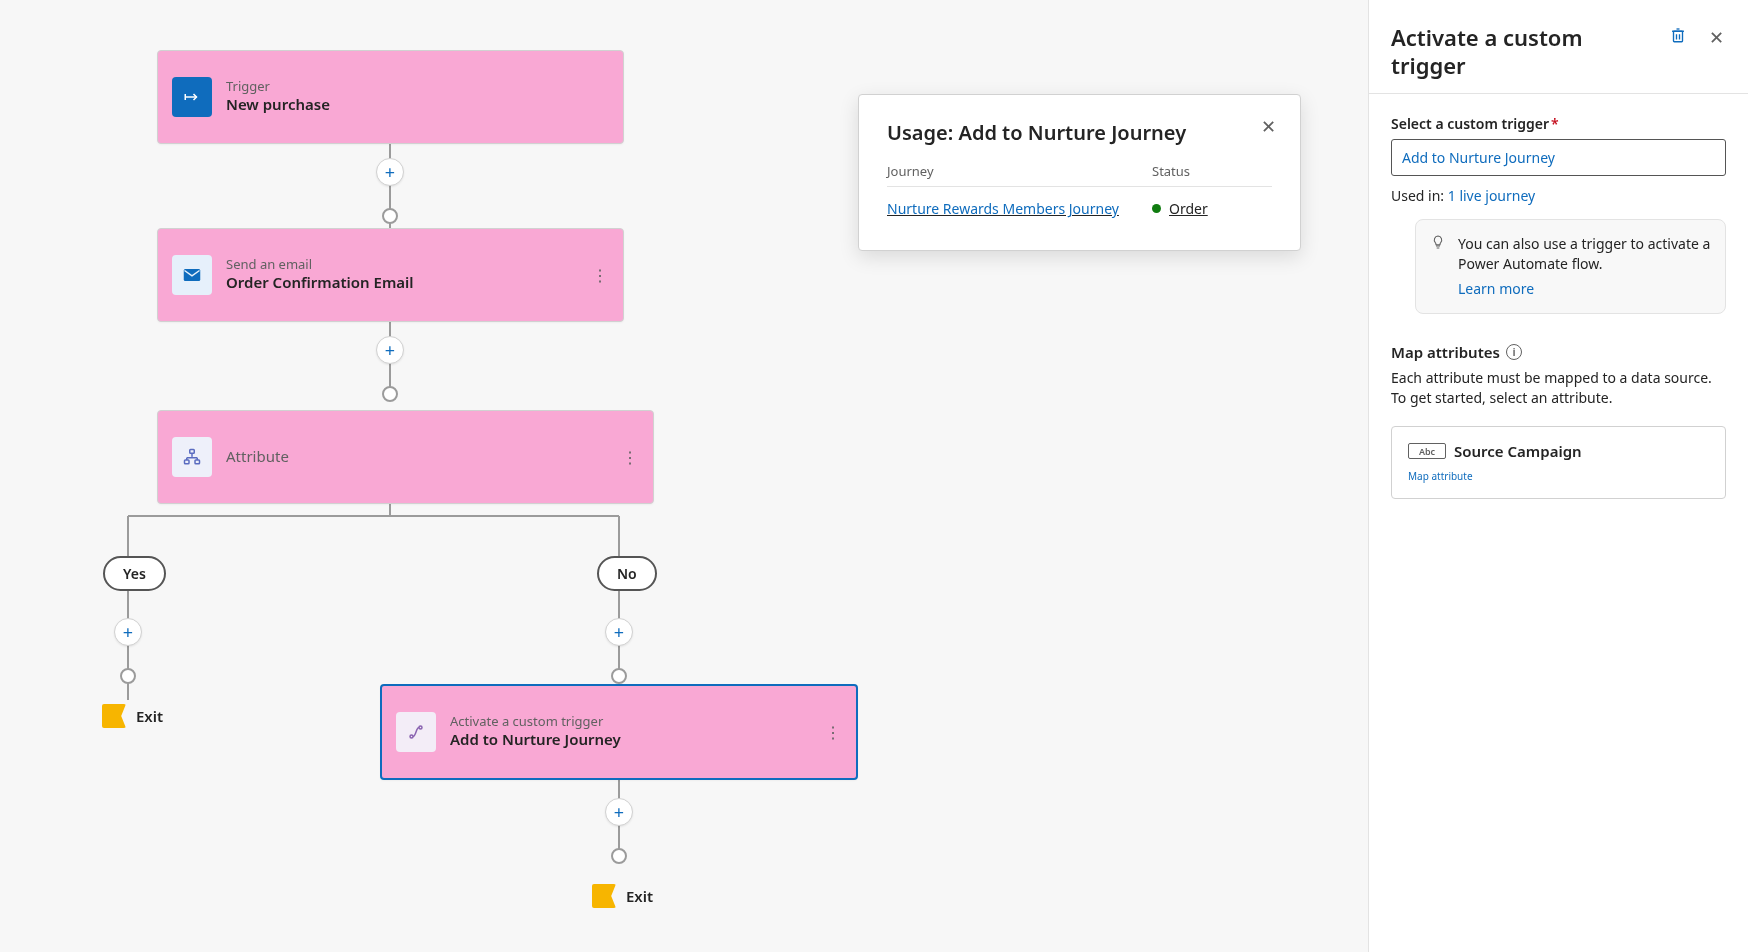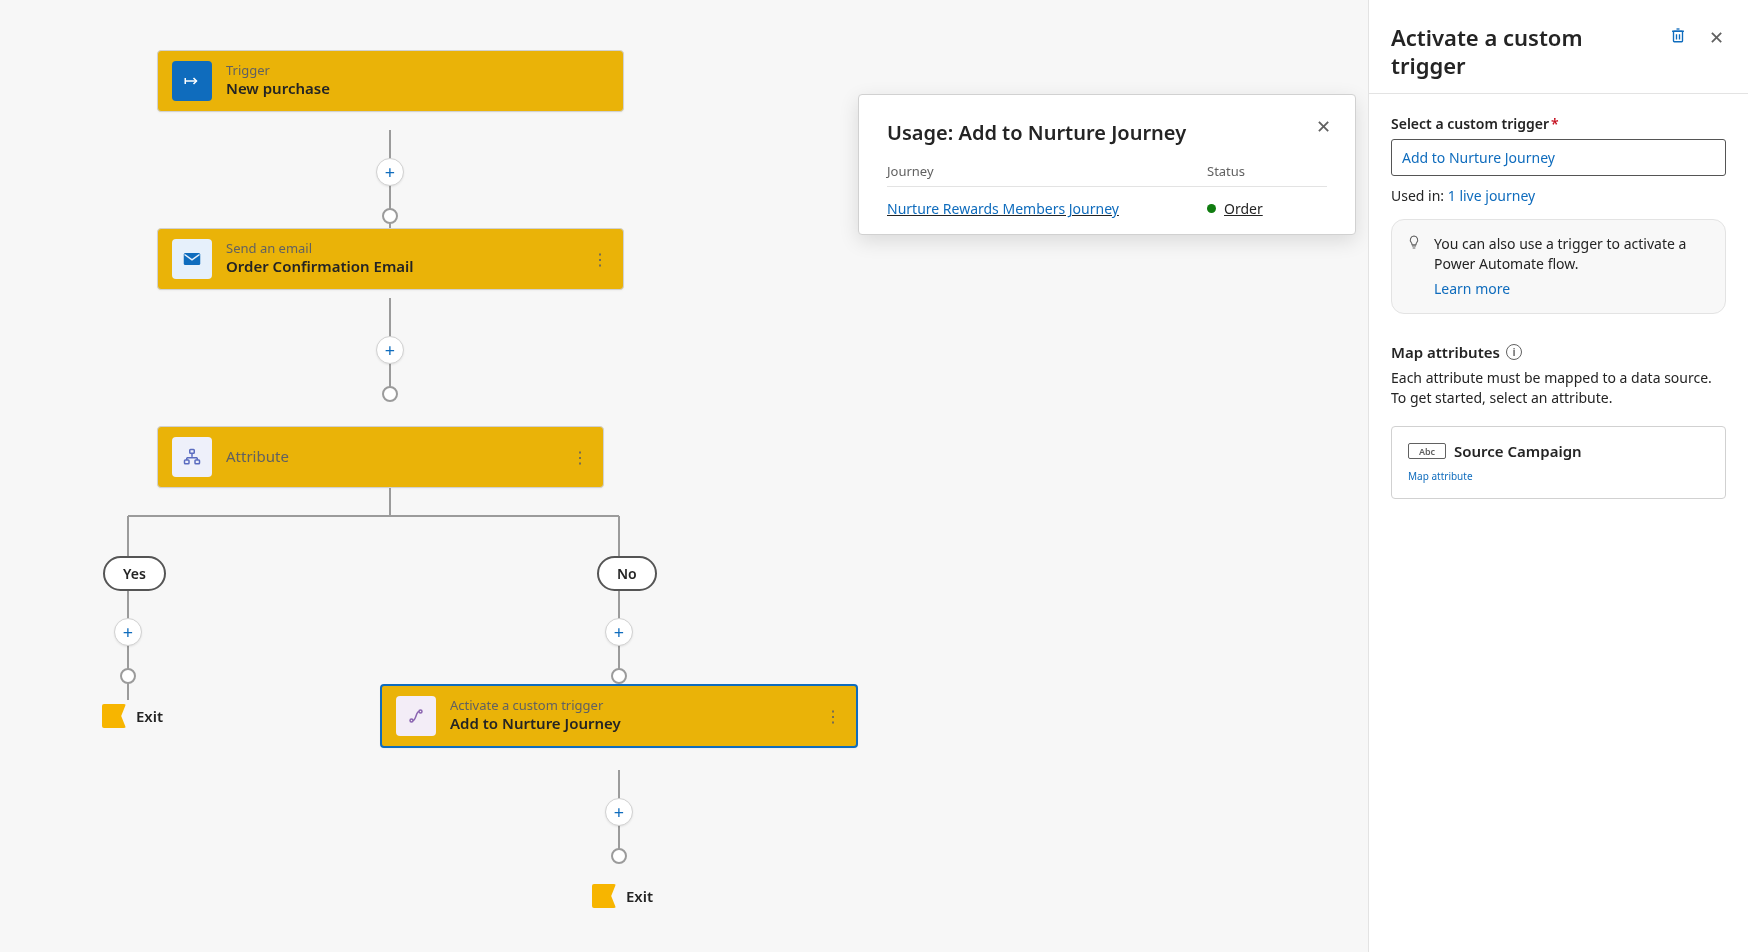--- a/index.html
+++ b/index.html
@@ -25,27 +25,27 @@
     overflow:hidden;
     position:relative;
   }
   .canvas{
     position:absolute;
     left:0;top:0;right:0;bottom:0;
   }
   
   .node{
     position:absolute;
-    background:#eab308;
+    background:#f9a8d4;
     border:1px solid var(--gray-border);
     border-radius:4px;
     box-shadow:0 1px 2px rgba(0,0,0,0.04);
     display:flex;
     align-items:center;
-    padding:10px 14px;
+    padding:26px 14px;
   }
   .node .icon{
     width:40px;height:40px;
     border-radius:4px;
     display:flex;align-items:center;justify-content:center;
     margin-right:14px;
     flex-shrink:0;
   }
   .node .txt .sub{font-size:13px;color:var(--text-muted);line-height:1.2;}
   .node .txt .main{font-size:15px;font-weight:600;color:var(--text);line-height:1.3;}
@@ -112,22 +112,22 @@
   
   svg.lines{position:absolute;left:0;top:0;pointer-events:none;}
   svg.lines path,svg.lines line{stroke:var(--gray-line);stroke-width:2;fill:none;}
   
   .popup{
     position:absolute;
     background:#fff;
     border:1px solid var(--gray-border);
     border-radius:4px;
     box-shadow:0 6px 20px rgba(0,0,0,0.12);
-    padding:24px 28px 4px;
-    width:498px;
+    padding:24px 28px 20px;
+    width:443px;
   }
   .popup h3{margin:0 0 10px;font-size:20px;font-weight:600;}
   .popup .close{
     position:absolute;right:18px;top:20px;
     font-size:18px;color:var(--text-muted);cursor:pointer;
     background:none;border:none;
   }
   .popup p{margin:0 0 18px;color:var(--text);font-size:14px;line-height:1.5;}
   .popup .row-hdr{display:flex;color:var(--text-muted);font-size:13px;padding:6px 0;}
   .popup .row{display:flex;padding:12px 0;border-top:1px solid var(--panel-border);text-decoration:underline;}
@@ -159,25 +159,26 @@
     color:var(--link);
     font-size:14px;
     cursor:pointer;
   }
   .panel .usedin{margin-top:10px;font-size:14px;color:var(--text);}
   .panel .usedin a{color:var(--link);text-decoration:none;}
   .panel .tip{
     margin-top:14px;
     background:#f8f8f8;
     border:1px solid var(--panel-border);
-    border-radius:13px;
+    border-radius:8px;
     padding:14px 14px 14px 42px;
     position:relative;
     font-size:14px;
     line-height:1.45;
+    margin-left:24px;
   }
   .panel .tip .bulb{position:absolute;left:14px;top:14px;color:var(--text-muted);}
   .panel .tip a{color:var(--link);display:inline-block;margin-top:4px;text-decoration:none;}
   .panel .section-h{font-weight:600;font-size:15px;margin-top:28px;display:flex;align-items:center;gap:6px;}
   .panel .info-i{
     width:16px;height:16px;border:1px solid var(--text-muted);border-radius:50%;
     display:inline-flex;align-items:center;justify-content:center;
     font-size:11px;color:var(--text-muted);
   }
   .panel .section-desc{margin-top:6px;font-size:14px;color:var(--text);line-height:1.45;}
@@ -244,21 +245,21 @@
     <div class="txt">
       <div class="sub">Send an email</div>
       <div class="main">Order Confirmation Email</div>
     </div>
     <div class="more">⋮</div>
   </div>
 
   <div class="plus" style="left:376px;top:336px;">+</div>
   <div class="circ" style="left:382px;top:386px;"></div>
 
-  <div class="node attr" style="left:157px;top:426px;width:447px;">
+  <div class="node attr" style="left:157px;top:410px;width:497px;">
     <div class="icon">
       <svg width="18" height="18" viewBox="0 0 24 24" fill="none" stroke="currentColor" stroke-width="2">
           <rect x="9" y="2" width="6" height="5" rx="1"></rect>
           <rect x="2" y="16" width="6" height="5" rx="1"></rect>
           <rect x="16" y="16" width="6" height="5" rx="1"></rect>
           <line x1="12" y1="7" x2="12" y2="11"></line>
           <line x1="5" y1="16" x2="5" y2="13"></line>
           <line x1="19" y1="16" x2="19" y2="13"></line>
           <line x1="5" y1="13" x2="19" y2="13"></line>
           <line x1="12" y1="11" x2="12" y2="13"></line>

